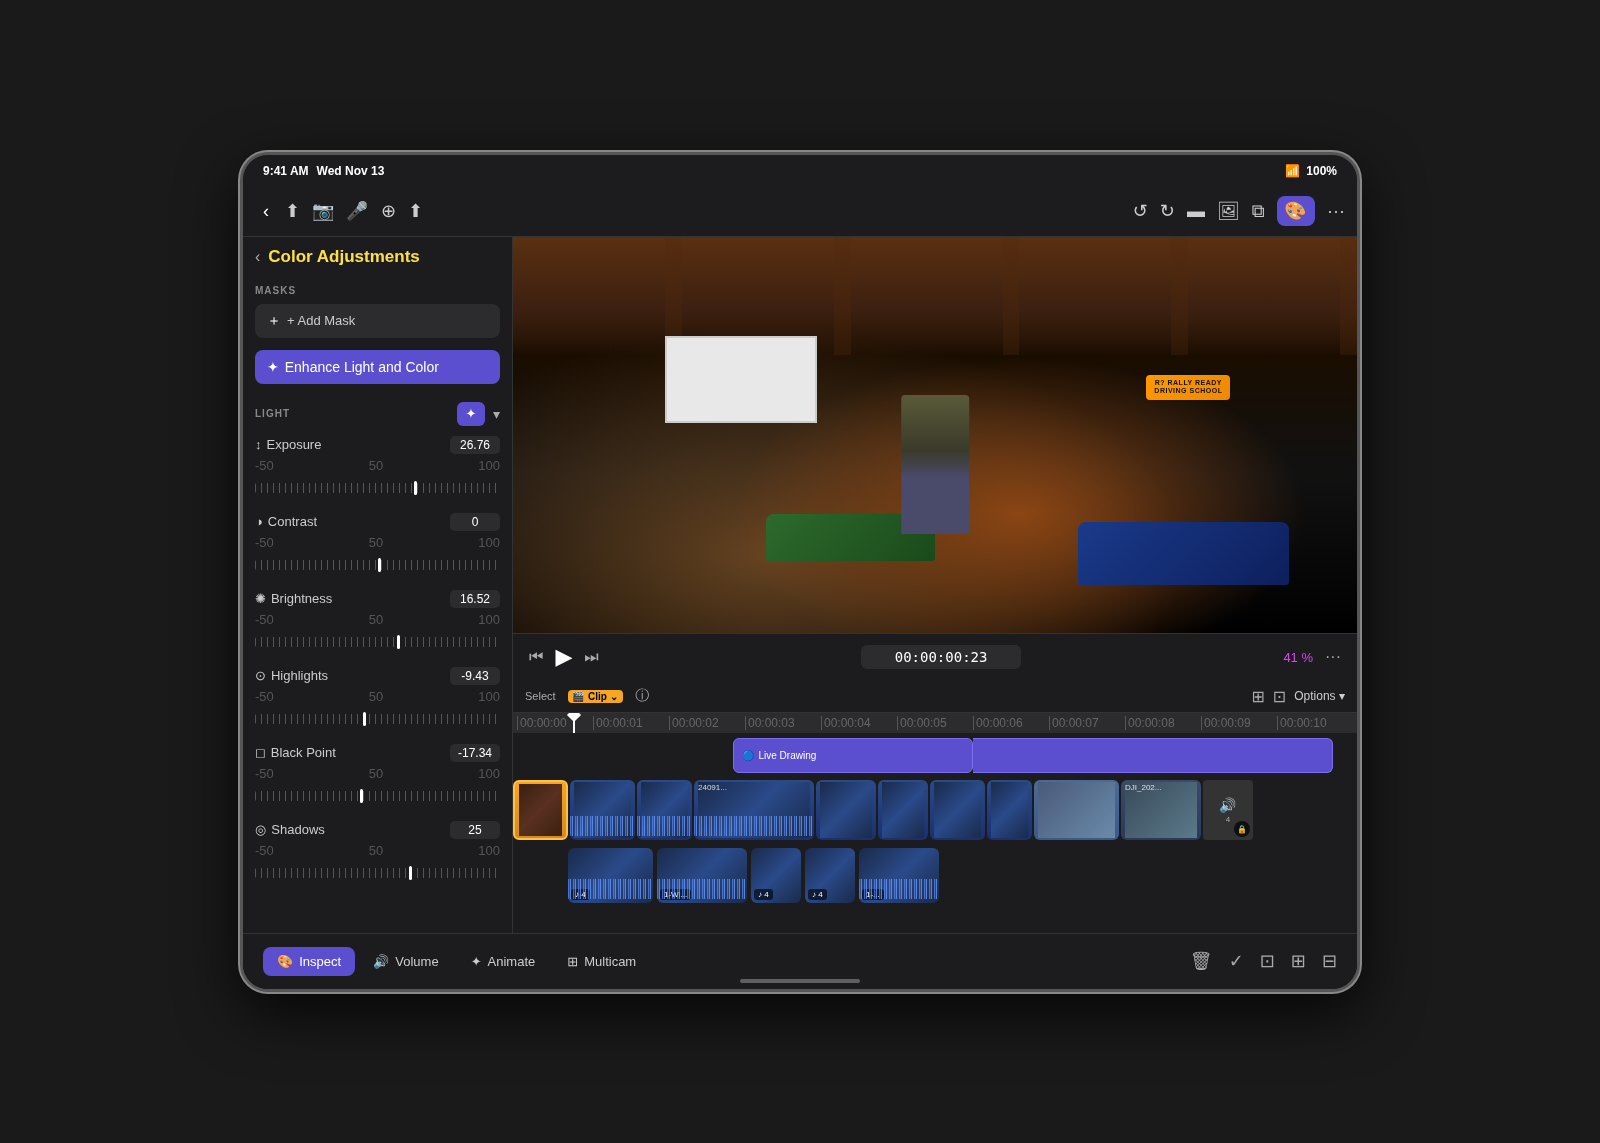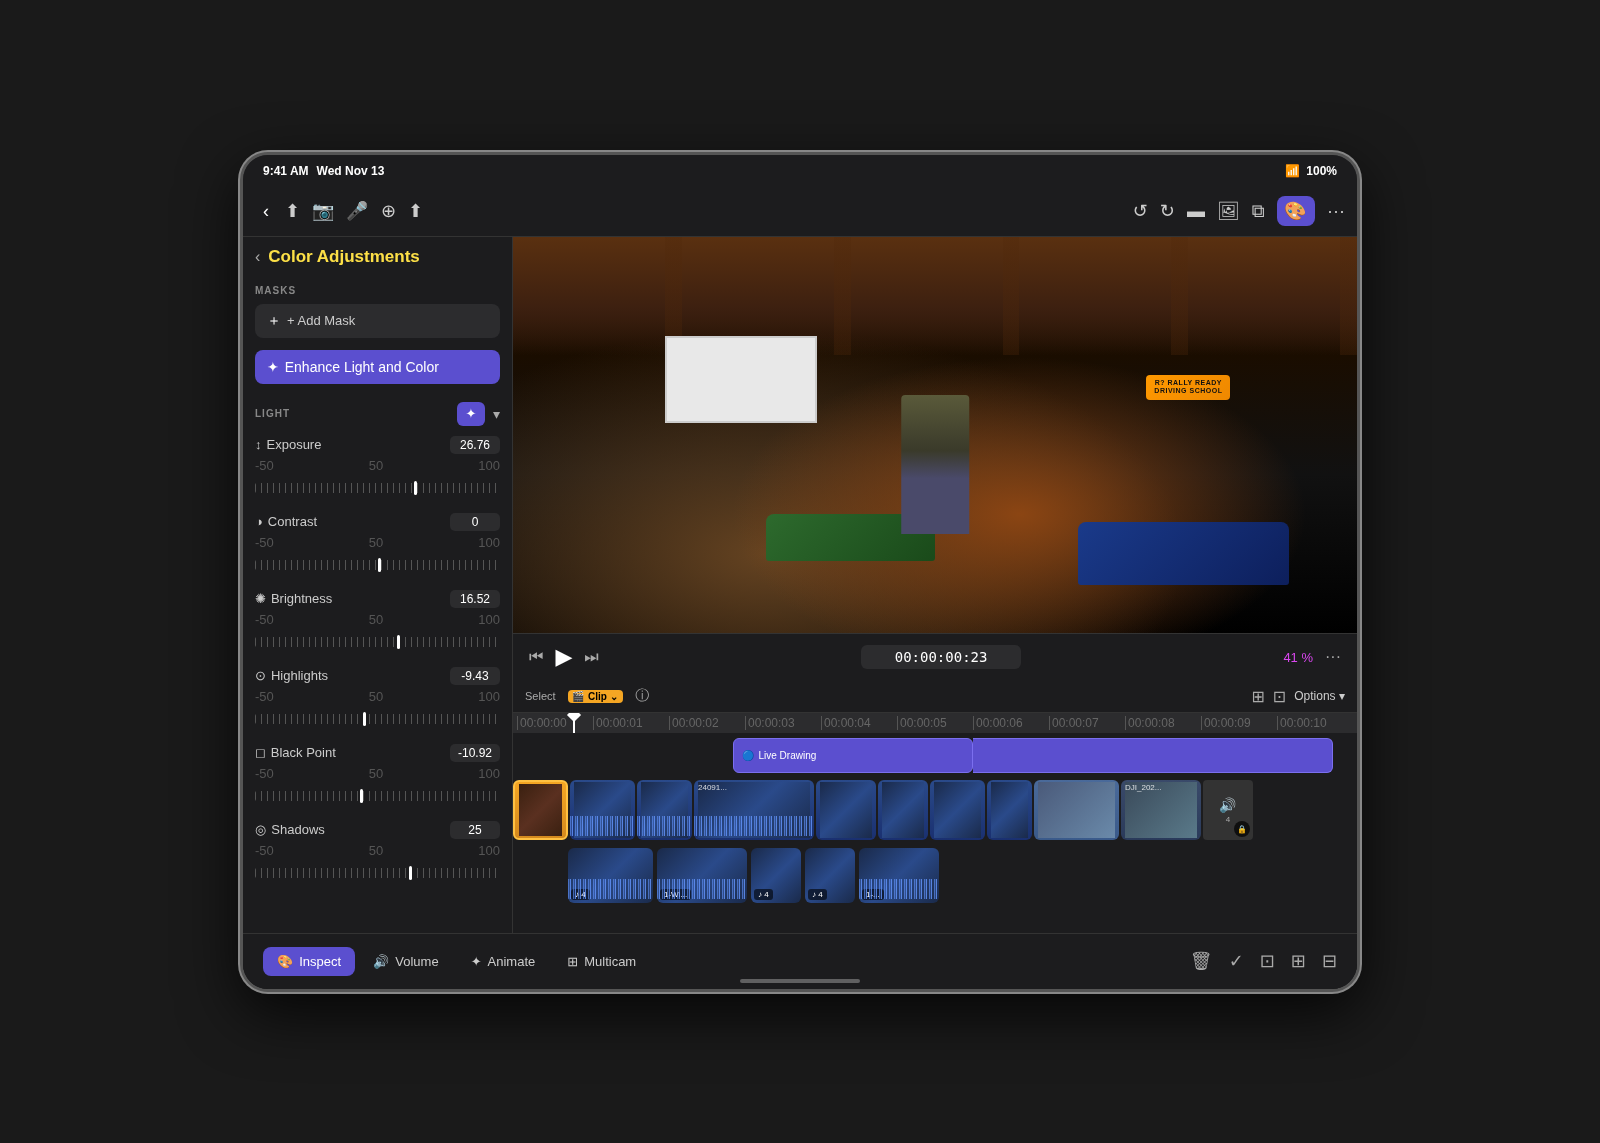--- a/index.html
+++ b/index.html
@@ -797,21 +797,21 @@
             </div>
           </div>
         </div>
 
         <div class="adjustment-item">
           <div class="adjustment-row">
             <span class="adj-label">
               <span>◻</span>
               Black Point
             </span>
-            <span class="adj-value">-10.92</span>
+            <span class="adj-value">-17.34</span>
           </div>
           <div class="slider-labels">
             <span>-50</span>
               <span>50</span>
               <span>100</span>
           </div>
           <div class="slider-container">
             <div class="slider-tick-area">
               <div class="slider-thumb" style="left: 43%;"></div>
             </div>

